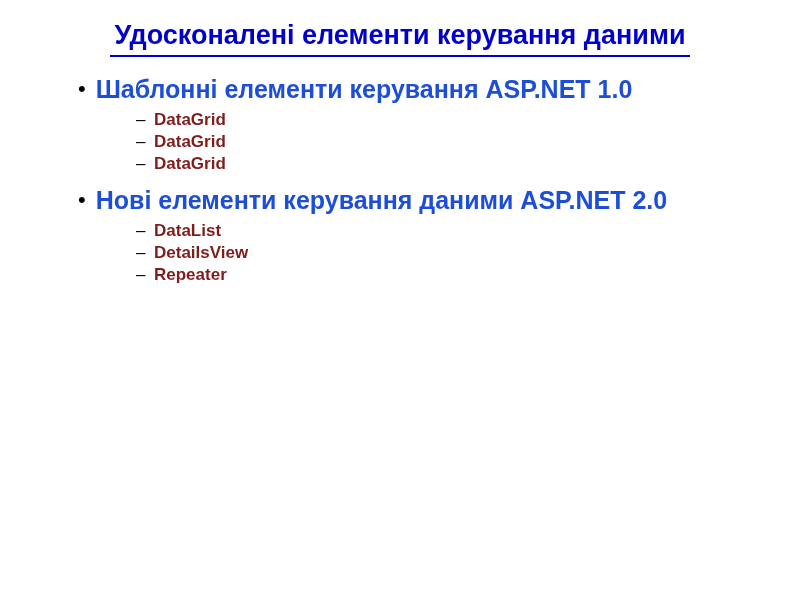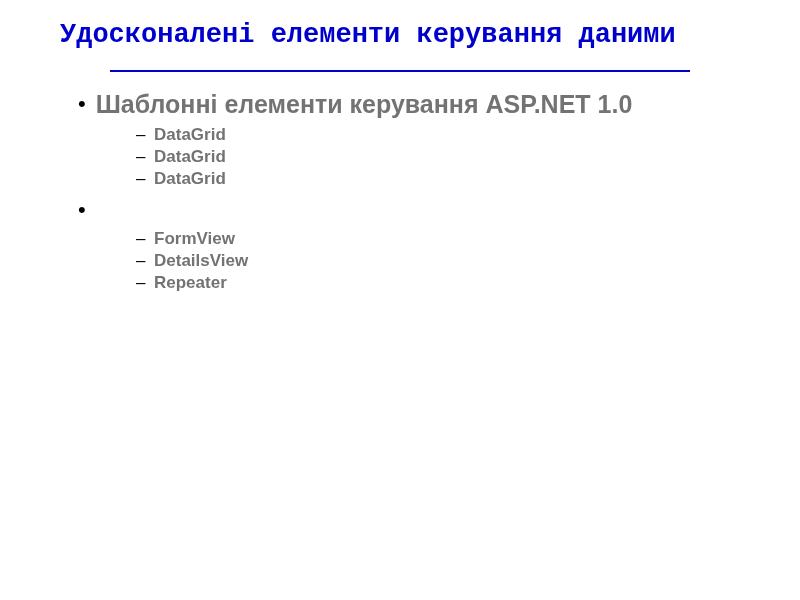--- a/index.html
+++ b/index.html
@@ -14,23 +14,22 @@
       font-family: "Comic Sans MS", "Segoe UI", Arial, sans-serif;
       position: relative;
       overflow: hidden;
     }
     .slide {
       width: 100%;
       height: 100%;
       padding: 20px 60px 30px 60px;
     }
     .title-row {
-      text-align: left;
-      margin-bottom: 20px;
-      font-family: Liberation Mono, monospace;
+      text-align: center;
+      margin-bottom: 4px;
     }
     .title {
       color: #0000cc;
       font-weight: bold;
       font-size: 27px;
       display: inline-block;
     }
     .title-underline {
       height: 2px;
       background: #0000cc;
@@ -48,40 +47,40 @@
     .bullet-dot {
       font-size: 22px;
       line-height: 1;
       color: #000;
       position: relative;
       top: -2px;
     }
     .section-heading {
       font-weight: bold;
       font-size: 25px;
-      color: #737373;
+      color: #1d4ed8;
     }
     .subitems {
       margin-top: 6px;
       padding-left: 58px;
     }
     .subitem-row {
       display: flex;
       align-items: baseline;
       gap: 8px;
       margin-bottom: 2px;
     }
     .dash {
       font-size: 17px;
       color: #000;
       width: 10px;
     }
     .subitem-label {
       font-size: 17px;
-      color: #737373;
+      color: #7f1d1d;
       font-weight: bold;
     }
   </style>
 </head>
 <body>
 
 <div class="slide">
   <div class="title-row">
     <span class="title">Удосконалені елементи керування даними</span>
   </div>
@@ -104,25 +103,26 @@
       <div class="subitem-row">
         <span class="dash">–</span>
         <span class="subitem-label">DataGrid</span>
       </div>
     </div>
   </div>
 
   <div class="section">
     <div class="section-row">
       <span class="bullet-dot">•</span>
+      <span class="section-heading">Нові елементи керування даними ASP.NET 2.0</span>
     </div>
     <div class="subitems">
       <div class="subitem-row">
         <span class="dash">–</span>
-        <span class="subitem-label">FormView</span>
+        <span class="subitem-label">DataList</span>
       </div>
       <div class="subitem-row">
         <span class="dash">–</span>
         <span class="subitem-label">DetailsView</span>
       </div>
       <div class="subitem-row">
         <span class="dash">–</span>
         <span class="subitem-label">Repeater</span>
       </div>
     </div>

